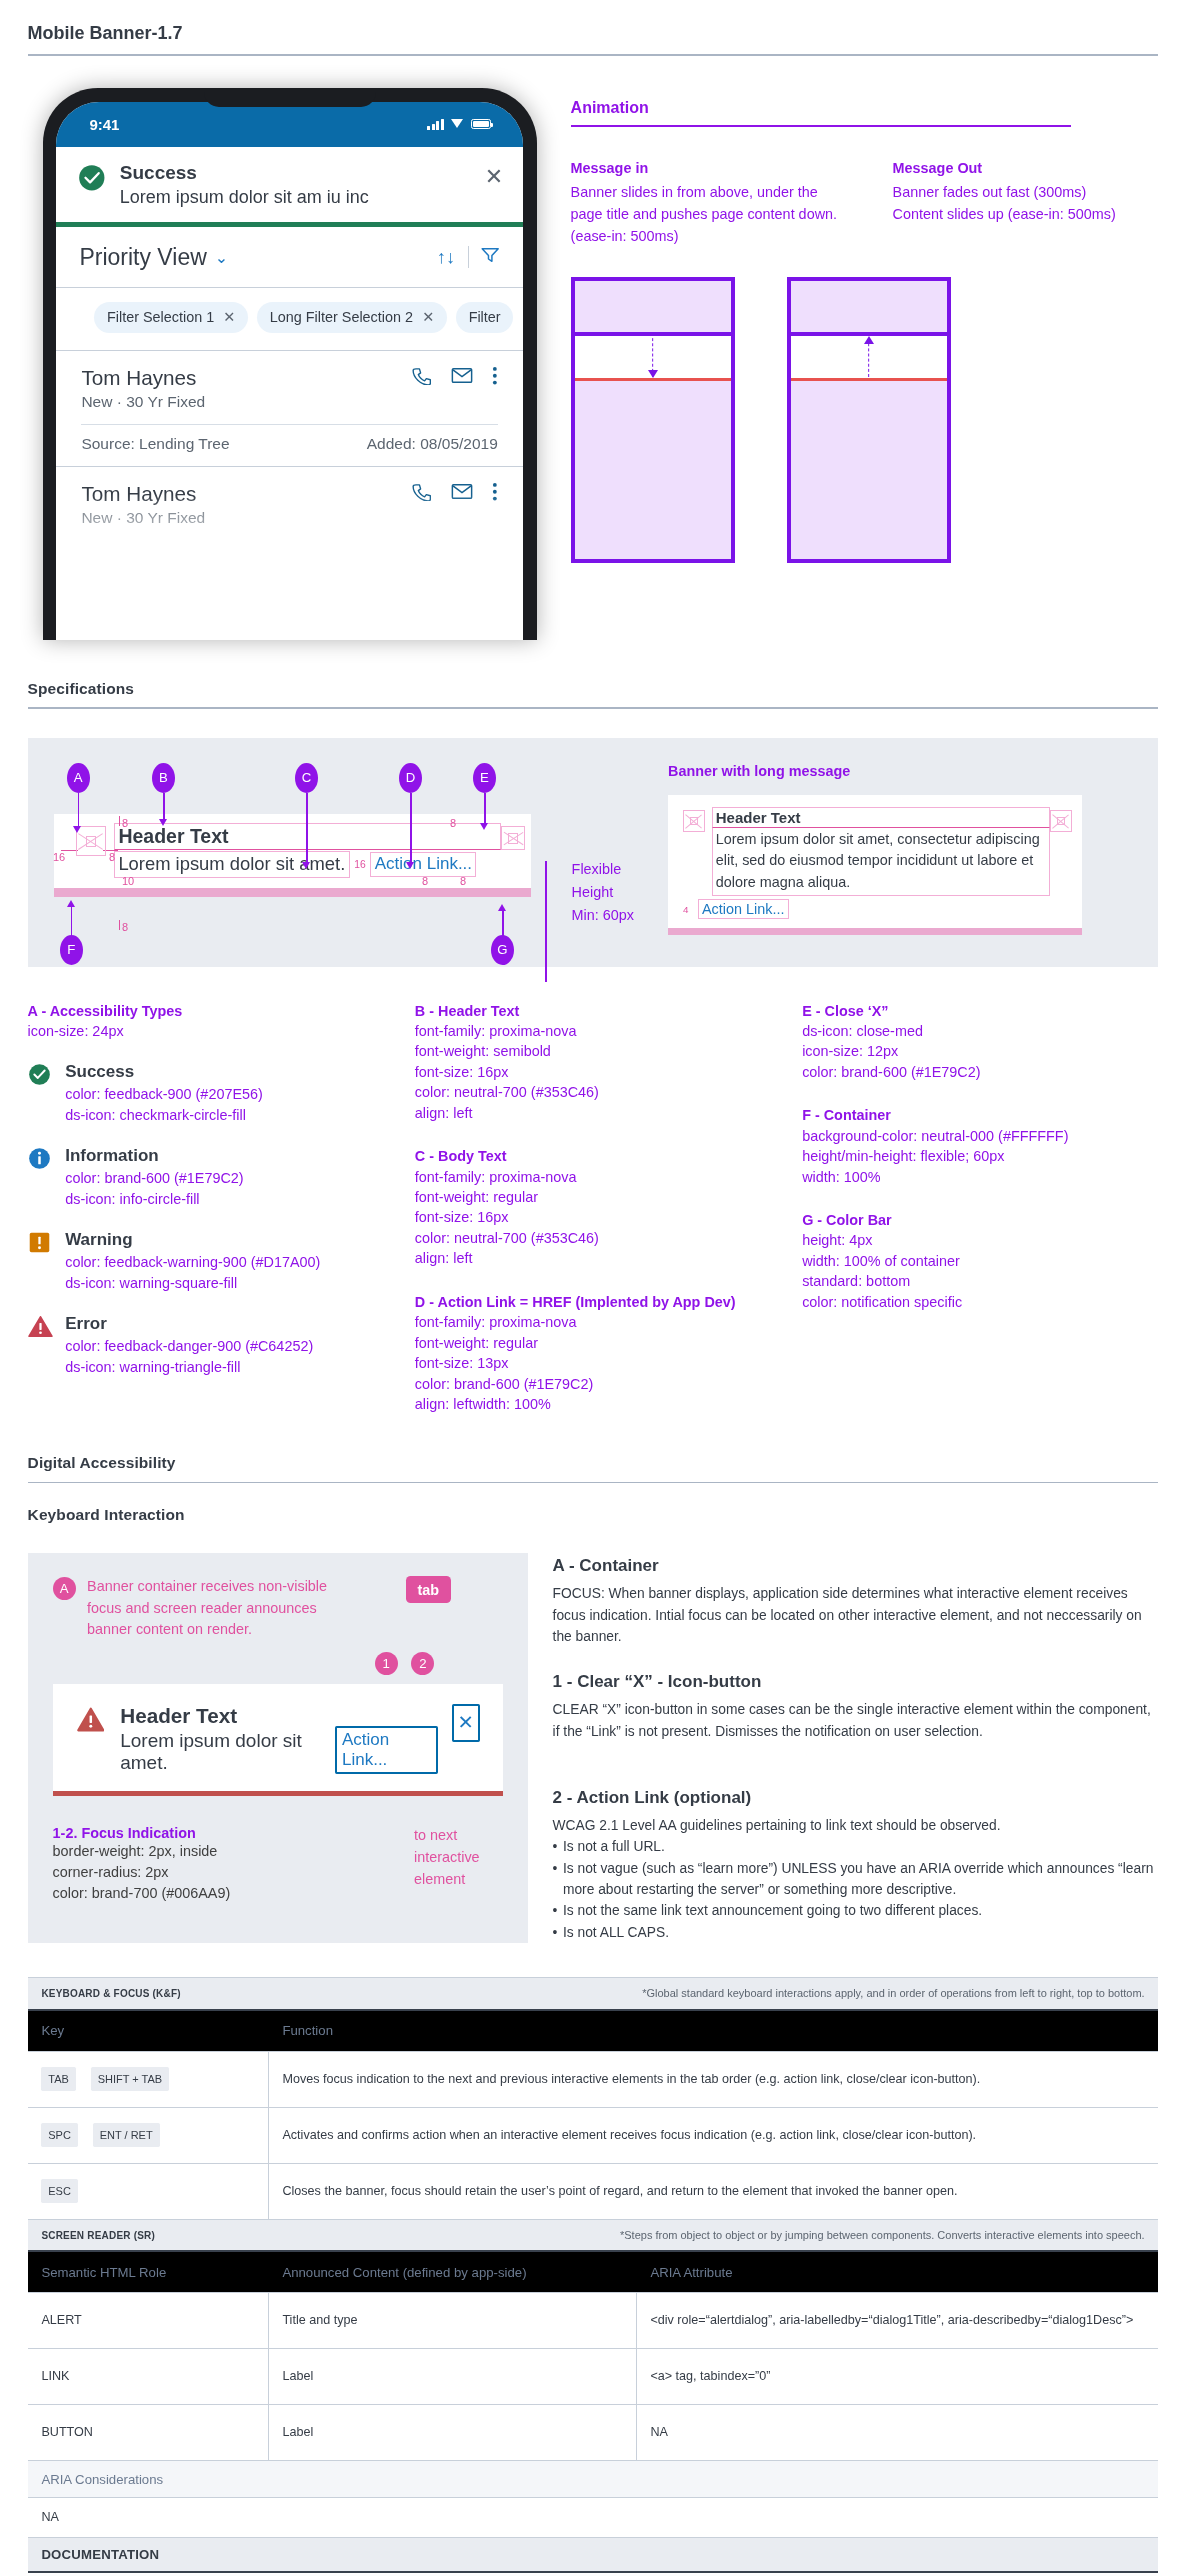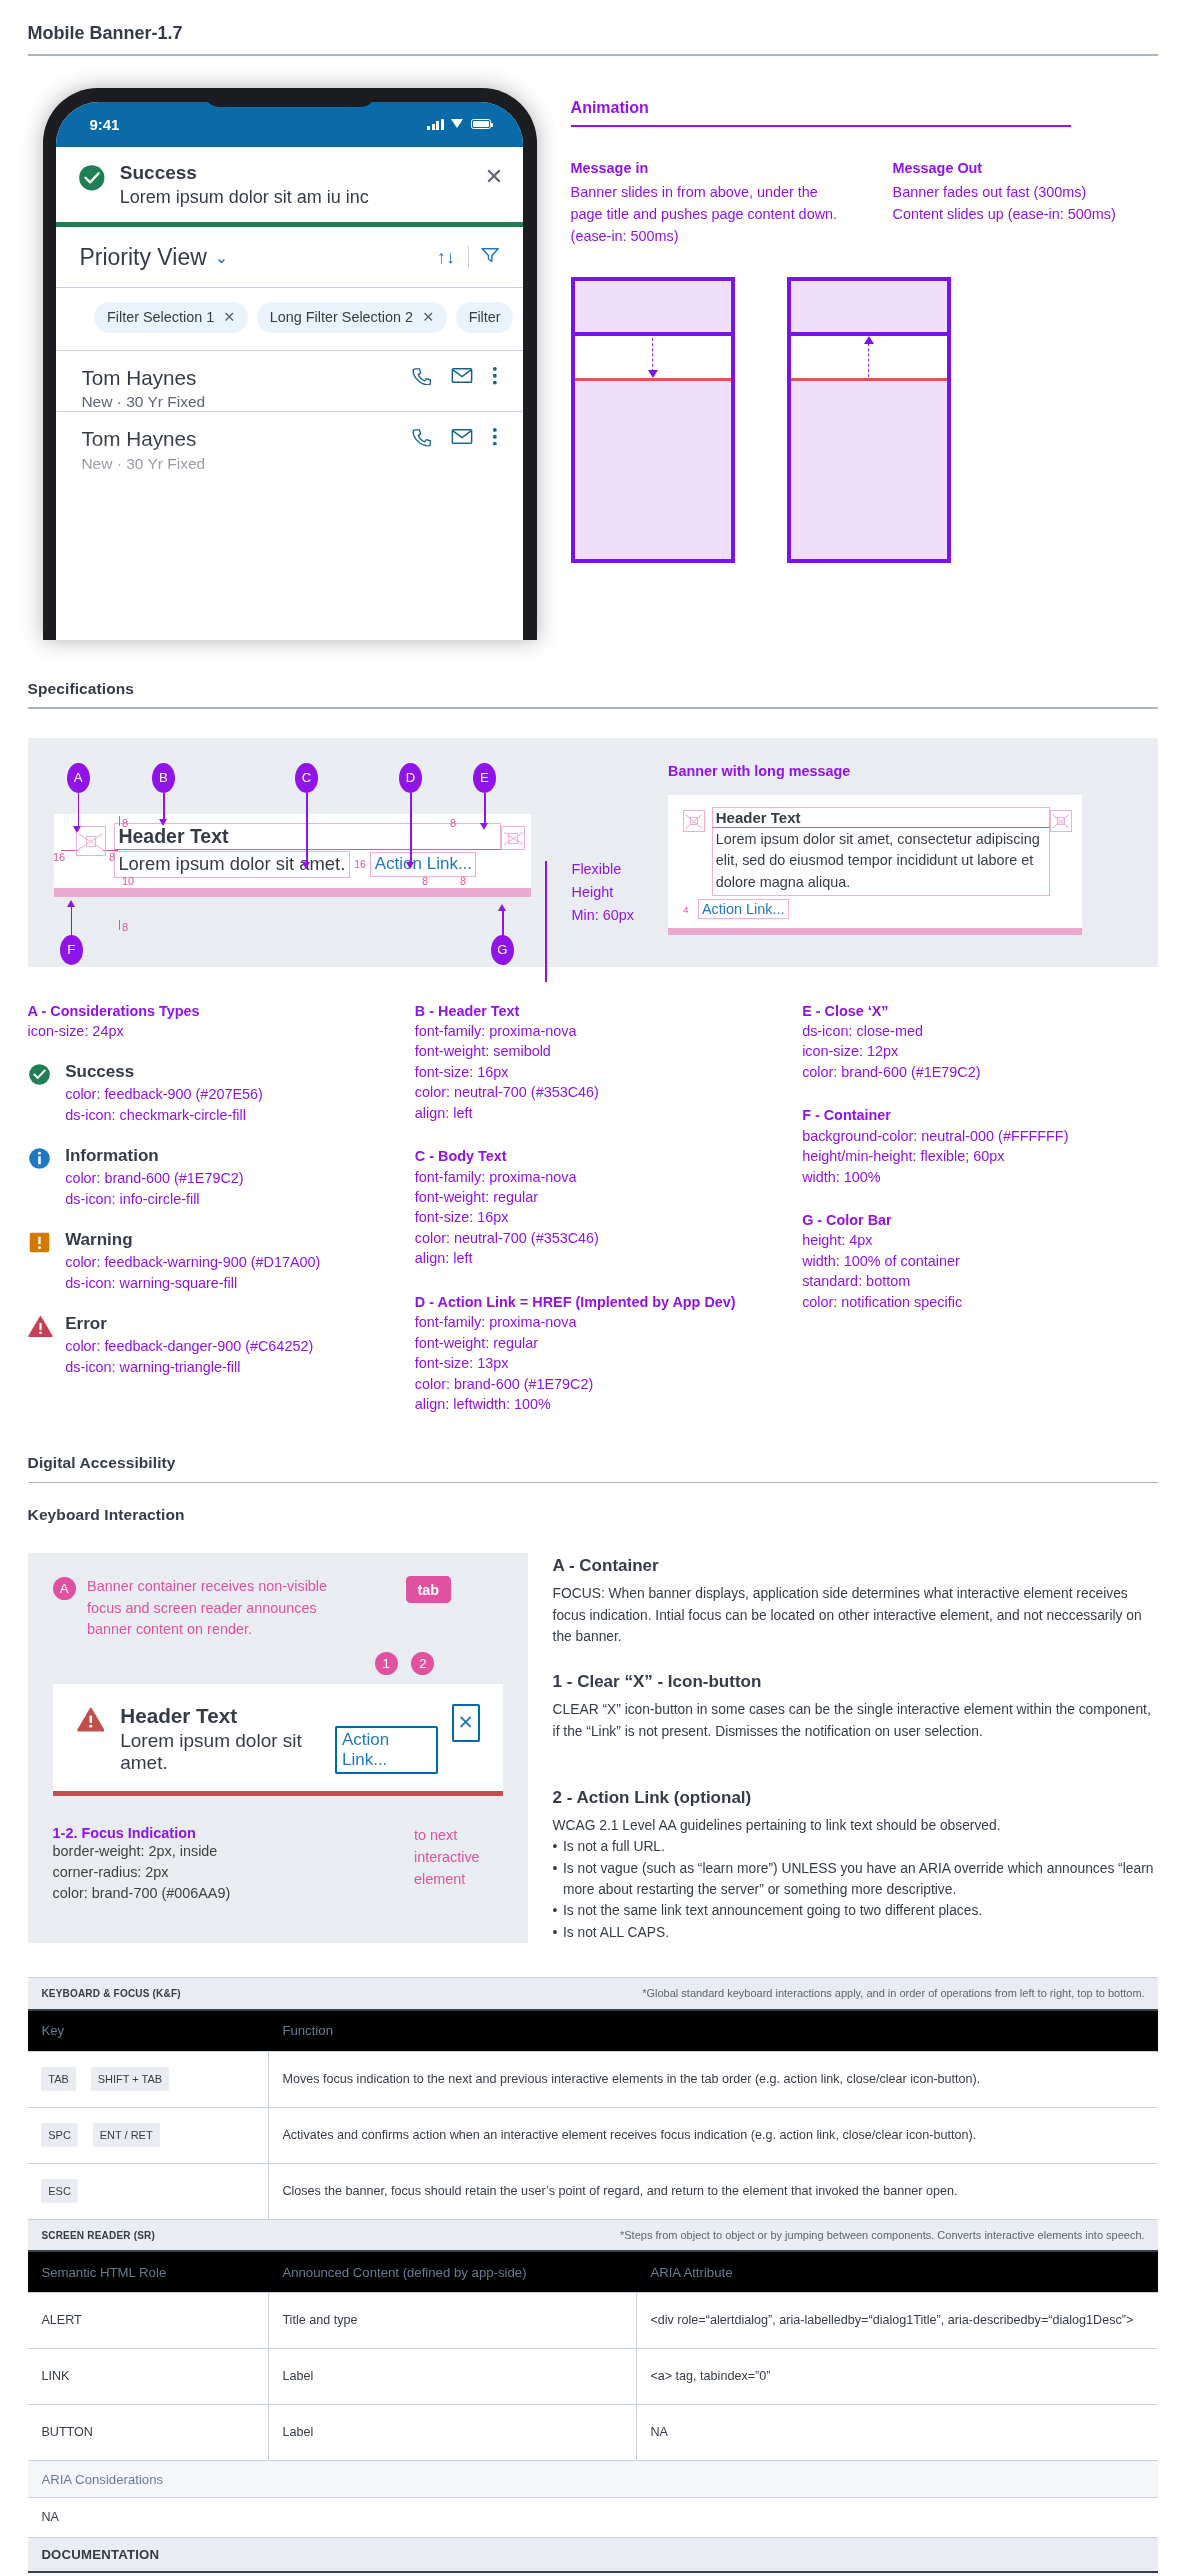--- a/index.html
+++ b/index.html
@@ -350,20 +350,24 @@
                       </svg>
                   </span>
                   <span>
                     <svg viewBox="0 0 10 34" width="5.7" height="19.5">
                         <circle cx="5" cy="5" r="3.4" fill="#15608f"></circle>
                         <circle cx="5" cy="17" r="3.4" fill="#15608f"></circle>
                         <circle cx="5" cy="29" r="3.4" fill="#15608f"></circle>
                       </svg>
                   </span>
                 </div>
+              </div>
+              <div class="lead-meta">
+                <span>Source: Lending Tree</span>
+                <span>Added: 08/05/2019</span>
               </div>
             </div>
 
             <div class="lead-row">
               <div class="lead-main">
                 <div>
                   <div class="lead-name">Tom Haynes</div>
                   <div class="lead-sub">New  ·  30 Yr Fixed</div>
                 </div>
                 <div class="lead-acts">
@@ -524,21 +528,21 @@
             <span class="lb-link">Action Link...</span>
           </div>
           <div class="lb-bar"></div>
         </div>
       </div>
     </div>
 
     <div class="spec-cols">
 
       <div class="spec-col">
-        <div class="sc-title">A - Considerations Types</div>
+        <div class="sc-title">A - Accessibility Types</div>
         <div class="sc-line">icon-size: 24px</div>
 
         <div class="nt-item">
           <span class="nt-ico">
             <svg viewBox="0 0 40 40" width="23" height="23">
                 <circle cx="20" cy="20" r="18" fill="#207E56"></circle>
                 <path d="M11 20 l6 6 l12 -13" fill="none" stroke="#fff" stroke-width="3.4" stroke-linecap="round" stroke-linejoin="round"></path>
               </svg>
           </span>
           <span class="nt-body">

